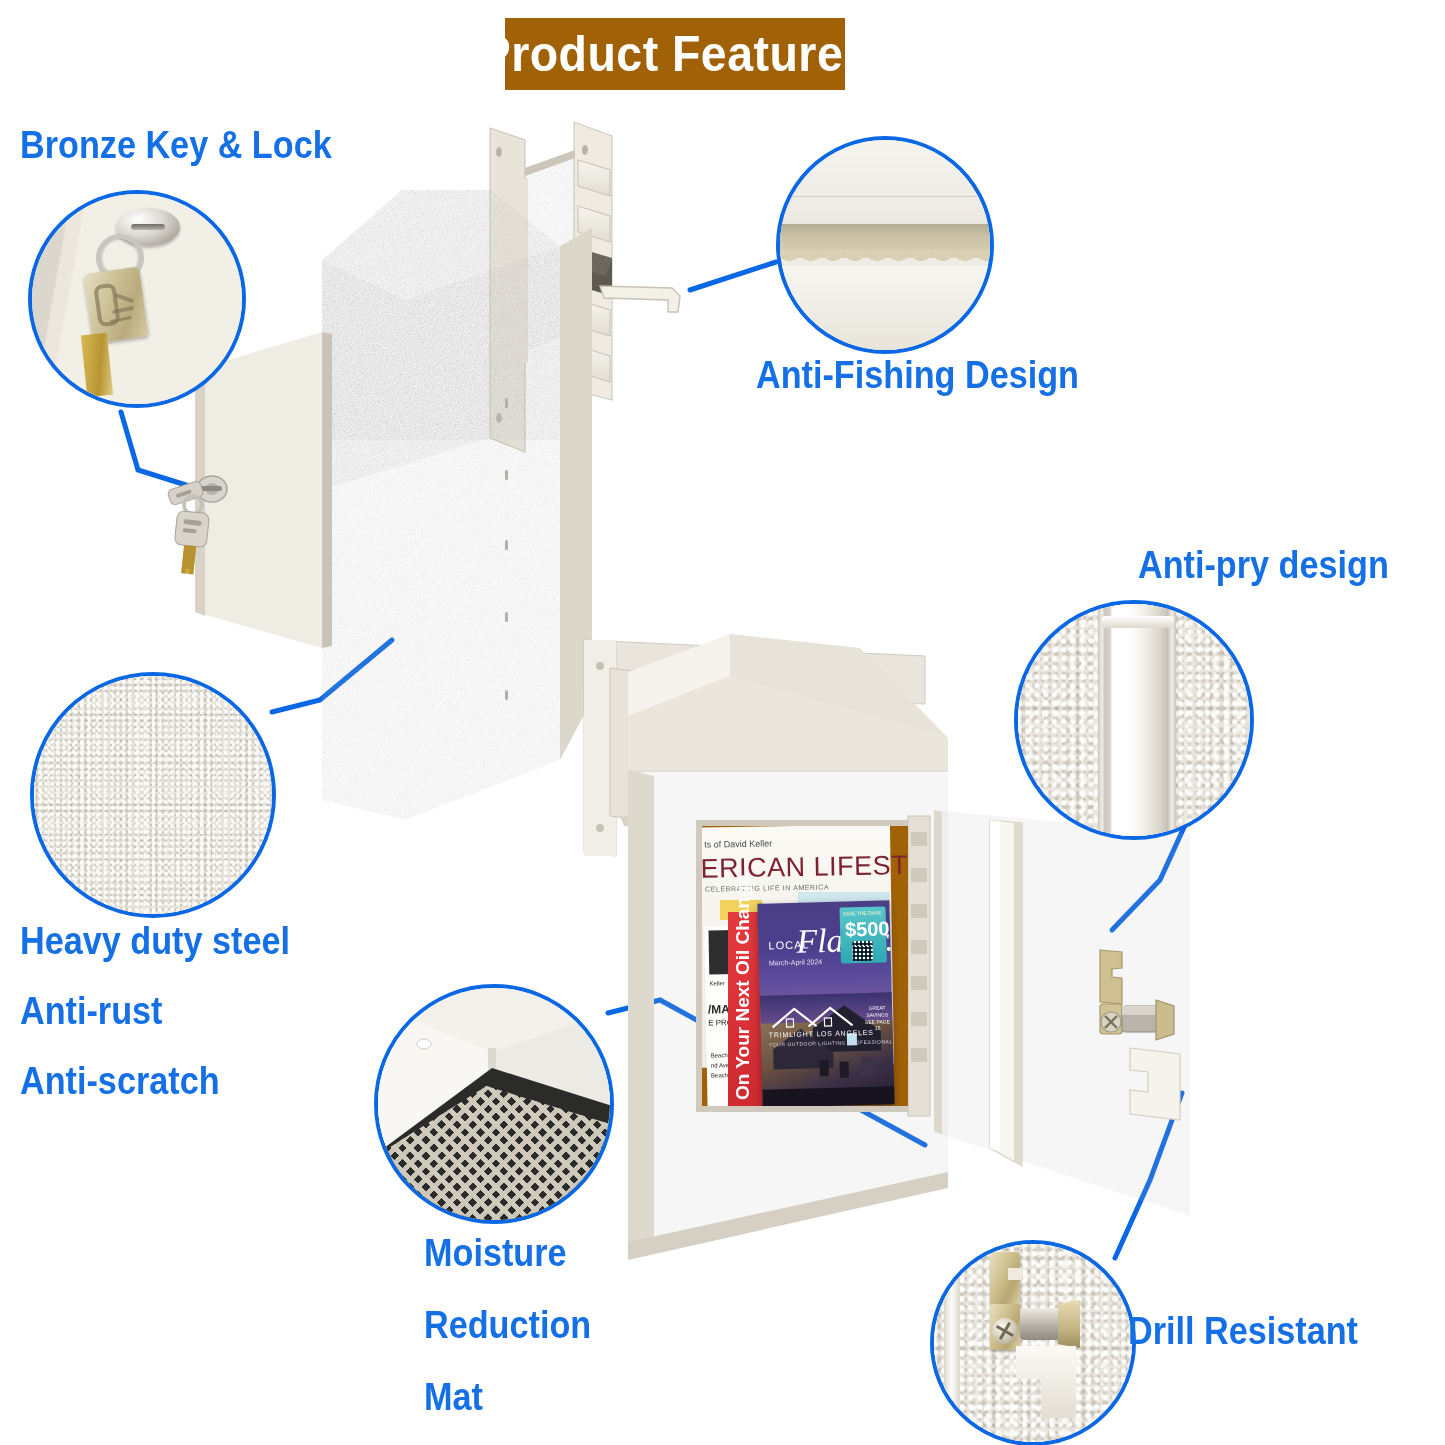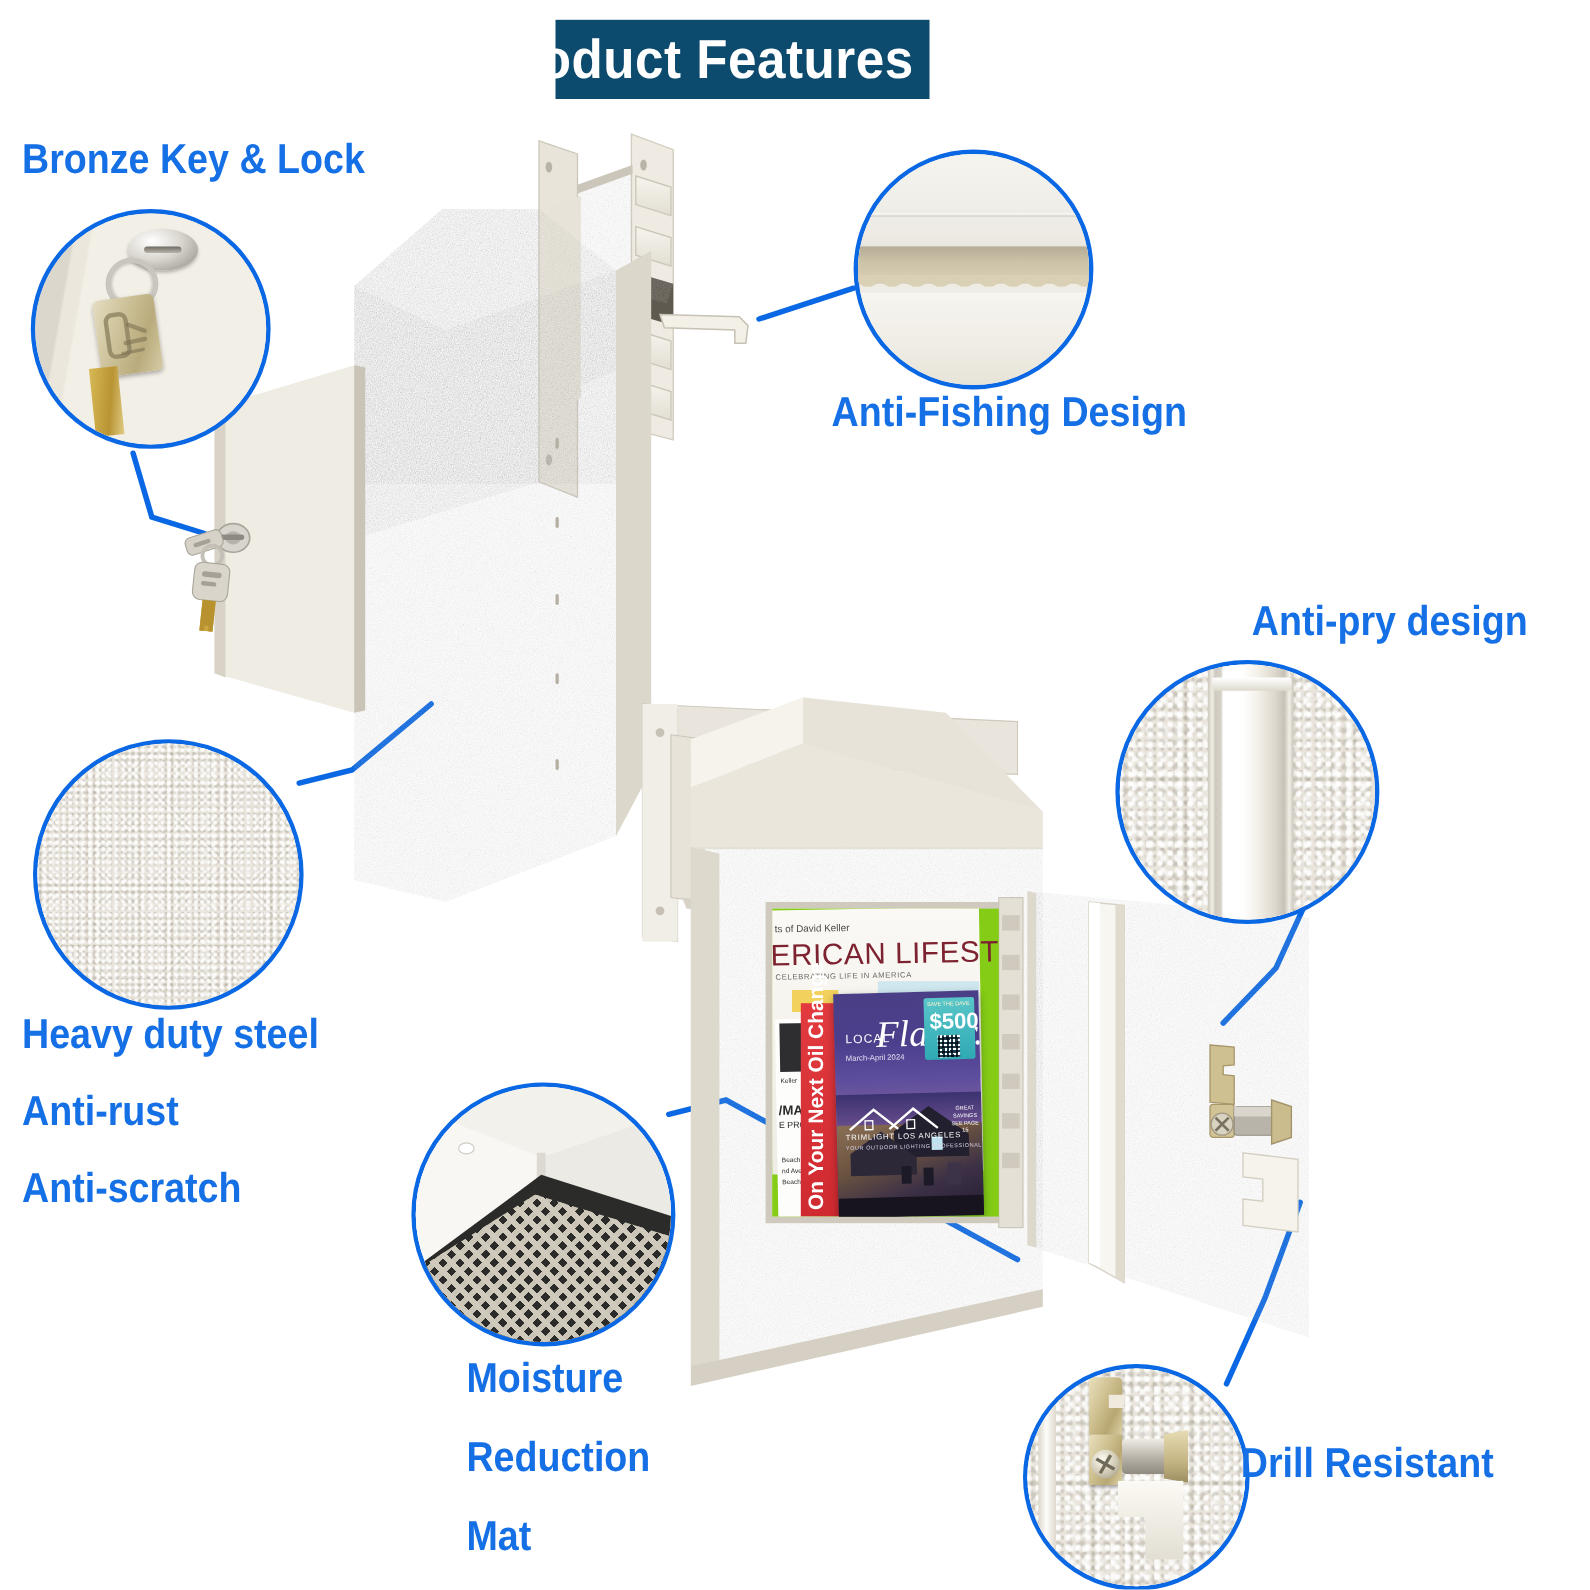--- a/index.html
+++ b/index.html
@@ -3,21 +3,21 @@
 <meta charset="utf-8">
 <style>
   html,body{margin:0;padding:0;background:#ffffff;}
   body{width:1445px;height:1445px;position:relative;overflow:hidden;
        font-family:"Liberation Sans","DejaVu Sans",sans-serif;}
 
   #stage{position:absolute;left:0;top:0;width:1445px;height:1445px;background:#fff;}
 
   
   .title-bar{position:absolute;left:505px;top:18px;width:340px;height:72px;
-             background:#0c4a6e;display:flex;align-items:center;justify-content:flex-end;}
+             background:#a16207;display:flex;align-items:center;justify-content:center;}
   .title-bar span{color:#ffffff;font-size:50px;font-weight:bold;letter-spacing:.5px;
                   transform:scaleX(.93);white-space:nowrap;}
 
   
   .lbl{position:absolute;color:#1570e6;font-weight:bold;white-space:nowrap;
        transform-origin:left center;line-height:1;}
   .lbl.sq{transform:scaleX(.90);}
 
   
   .circ{position:absolute;border-radius:50%;border:4px solid #0a68e4;
@@ -331,21 +331,21 @@
         <rect x="24" y="56" width="36" height="26" rx="3" fill="#b9b4a9" stroke="#918c81" stroke-width="1"></rect>
         <rect x="24" y="56" width="36" height="9" fill="#d9d5cc"></rect>
 
         <polygon points="58,50 76,56 76,84 58,90" fill="#cbbc8e" stroke="#a2946a" stroke-width="1.2"></polygon>
       </g>
 
       <polygon points="560,428 610,434 610,500 560,494 560,470 578,472 578,452 560,450" fill="#f6f3ec" stroke="#d3cec1" stroke-width="1.2"></polygon>
     </svg>
 
     
-    <div class="mag-win" style="left:132px;top:206px;width:206px;height:280px;background:#84cc16;">
+    <div class="mag-win" style="left:132px;top:206px;width:206px;height:280px;background:#a16207;">
 
       <div class="mag-am" style="left:-2px;top:0;width:192px;height:240px;transform:rotate(-1deg);">
         <div class="t1" style="left:6px;top:12px;">ts of David Keller</div>
         <div class="t2" style="left:2px;top:26px;">ERICAN LIFESTYLE</div>
         <div class="t3" style="left:6px;top:58px;">CELEBRATING LIFE IN AMERICA</div>
       </div>
 
       <div style="position:absolute;left:18px;top:74px;width:42px;height:20px;background:#f2d25c;"></div>
       <div style="position:absolute;left:96px;top:66px;width:92px;height:46px;background:#cfe8ef;"></div>
 

